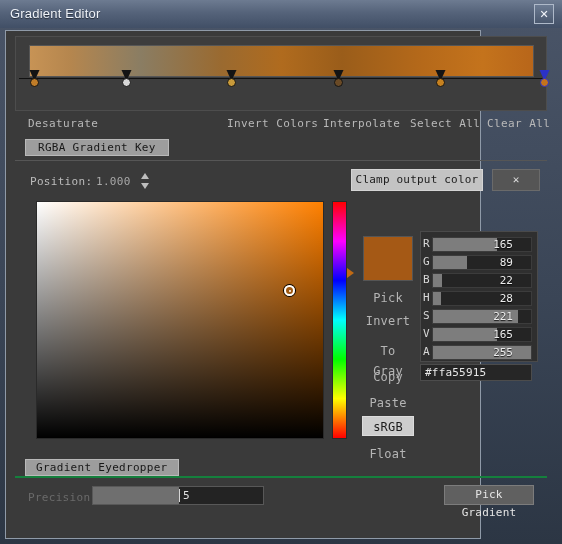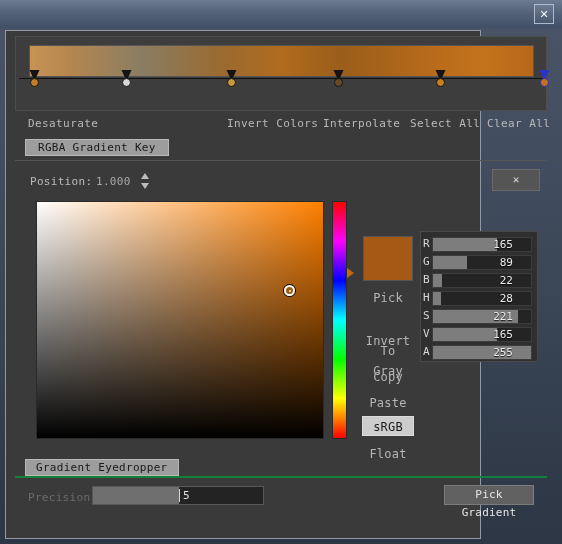--- a/index.html
+++ b/index.html
@@ -269,20 +269,21 @@
     color:#e6e6e6; font-size:11px; line-height:18px; text-align:center;
     cursor:pointer; letter-spacing:.2px;
   }
 </style>
 </head>
 <body>
 
 <div id="app">
 
   <div class="titlebar">
+    <div class="title-text">Gradient Editor</div>
     <div class="close-btn">✕</div>
   </div>
 
   <div class="panel">
     <div class="inner">
 
       <div class="grad-area">
         <div class="grad-bar" id="grad-bar" style="background: linear-gradient(to right, rgb(199, 147, 85) 0%, rgb(181, 134, 78) 8%, rgb(138, 125, 99) 22%, rgb(154, 106, 48) 38%, rgb(176, 107, 30) 50%, rgb(154, 93, 26) 62%, rgb(181, 105, 26) 78%, rgb(196, 115, 28) 90%, rgb(184, 102, 26) 100%);"></div>
         <div class="grad-axis"></div>
         <div id="keys-host">
@@ -325,33 +326,34 @@
         <div class="tab">RGBA Gradient Key</div>
       </div>
 
       <div class="pos-row">
         <div class="pos-label">Position:</div>
         <div class="pos-val">1.000</div>
         <div class="spin">
           <div class="up"></div>
           <div class="dn"></div>
         </div>
+        <div class="clamp-btn">Clamp output color</div>
         <div class="x-btn">✕</div>
       </div>
 
       <div class="sv" id="sv-square" style="--hue: #ff8000;">
         <div class="sv-cursor"></div>
       </div>
       <div class="hue"></div>
       <div class="hue-marker"></div>
 
       <div class="swatch" id="swatch" style="background: rgb(165, 89, 21);"></div>
       <div id="mid-host">
           <div class="midbtn" style="top: 257px;">Pick</div>
-          <div class="midbtn" style="top: 300px;">Invert</div>
+          <div class="midbtn" style="top: 280px;">Invert</div>
           <div class="midbtn" style="top: 310px;">To Gray</div>
           <div class="midbtn" style="top: 336px;">Copy</div>
           <div class="midbtn" style="top: 362px;">Paste</div>
           <div class="midbtn active" style="top: 385px;">sRGB</div>
           <div class="midbtn" style="top: 413px;">Float</div>
         </div>
 
       <div class="chan-box">
         <div id="chan-host">
             <div class="chan-lbl" style="top: 5px;">R</div>
@@ -384,20 +386,21 @@
               <div class="fill" style="width: 65%;"></div>
               <div class="num">165</div>
             </div>
             <div class="chan-lbl" style="top: 113px;">A</div>
             <div class="chan" style="top: 113px;">
               <div class="fill" style="width: 100%;"></div>
               <div class="num">255</div>
             </div>
           </div>
       </div>
+      <div class="hex">#ffa55915</div>
 
       <div class="bot-tabstrip">
         <div class="bot-tab">Gradient Eyedropper</div>
       </div>
       <div class="prec-label">Precision</div>
       <div class="prec-field">
         <div class="tr"></div>
         <div class="caret"></div>
         <div class="val">5</div>
       </div>

